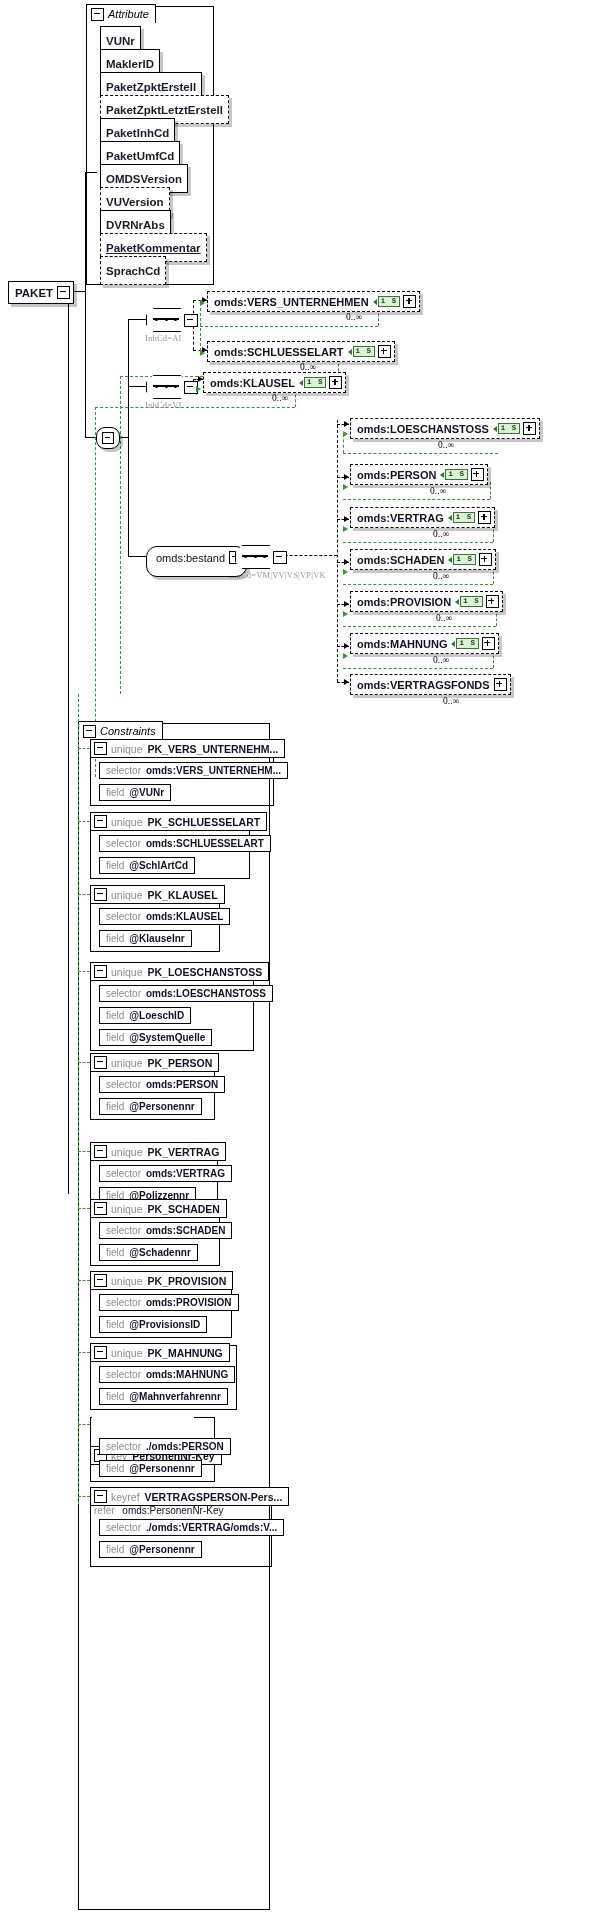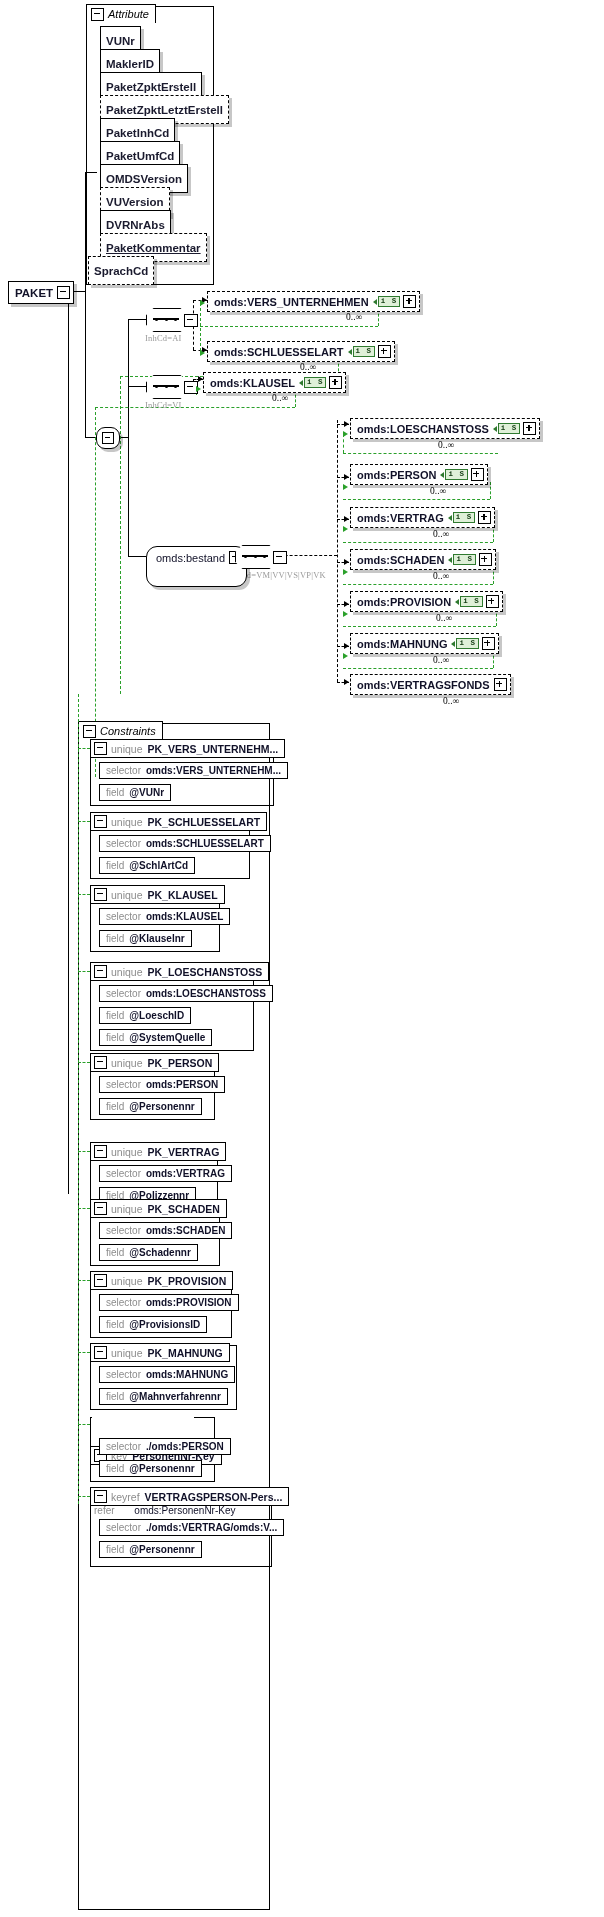--- a/index.html
+++ b/index.html
@@ -216,21 +216,21 @@
   .choicenode .sym:before{content:"";position:absolute;left:1.5px;top:3.5px;width:5px;height:1.3px;background:#000;}
 
   
   .rnode{
     position:absolute;
     height:21px;
     background:#fff;
     border:1.4px solid #000;
     border-radius:11px;
     display:flex;align-items:center;
-    padding:0 4px 18px 9px;
+    padding:0 4px 8px 9px;
     font-size:11px;
     color:#111128;
     white-space:nowrap;
     box-shadow:3px 3px 0 0 rgba(0,0,0,0.22);
     z-index:6;
   }
 
   
   .rootbox{
     position:absolute;
@@ -275,21 +275,21 @@
     z-index:5;
   }
   .cfield .k{color:#8c8c8c;margin-right:5px;}
   .cfield .v{color:#101028;font-weight:bold;}
   .crefer{
     position:absolute;
     font-size:10px;
     white-space:nowrap;
     z-index:5;
   }
-  .crefer .k{color:#8c8c8c;margin-right:17px;}
+  .crefer .k{color:#8c8c8c;margin-right:5px;}
   .crefer .v{color:#101028;font-weight:normal;}
 </style>
 </head>
 <body>
 
 <div id="canvas">
 
   <div class="frame" style="left:86px;top:6px;width:126px;height:277px;"></div>
   <div class="framecover" style="left:88px;top:6px;width:62px;height:4px;"></div>
   <div class="frametab" style="left:86px;top:4px;">
@@ -320,21 +320,21 @@
   </div>
   <div class="nodebox attr opt" style="left:100px;top:187px;">
     <span>VUVersion</span>
   </div>
   <div class="nodebox attr" style="left:100px;top:210px;">
     <span>DVRNrAbs</span>
   </div>
   <div class="nodebox attr opt" style="left:100px;top:233px;text-decoration:underline;">
     <span>PaketKommentar</span>
   </div>
-  <div class="nodebox attr opt" style="left:88px;top:256px;">
+  <div class="nodebox attr opt" style="left:100px;top:256px;">
     <span>SprachCd</span>
   </div>
 
   <div class="rootbox" style="left:8px;top:281px;">
     <span style="margin-right:4px;">PAKET</span>
     <span class="minusbox"></span>
   </div>
 
   <div class="ln lnh" style="left:62px;top:291px;width:24px;"></div>
 

